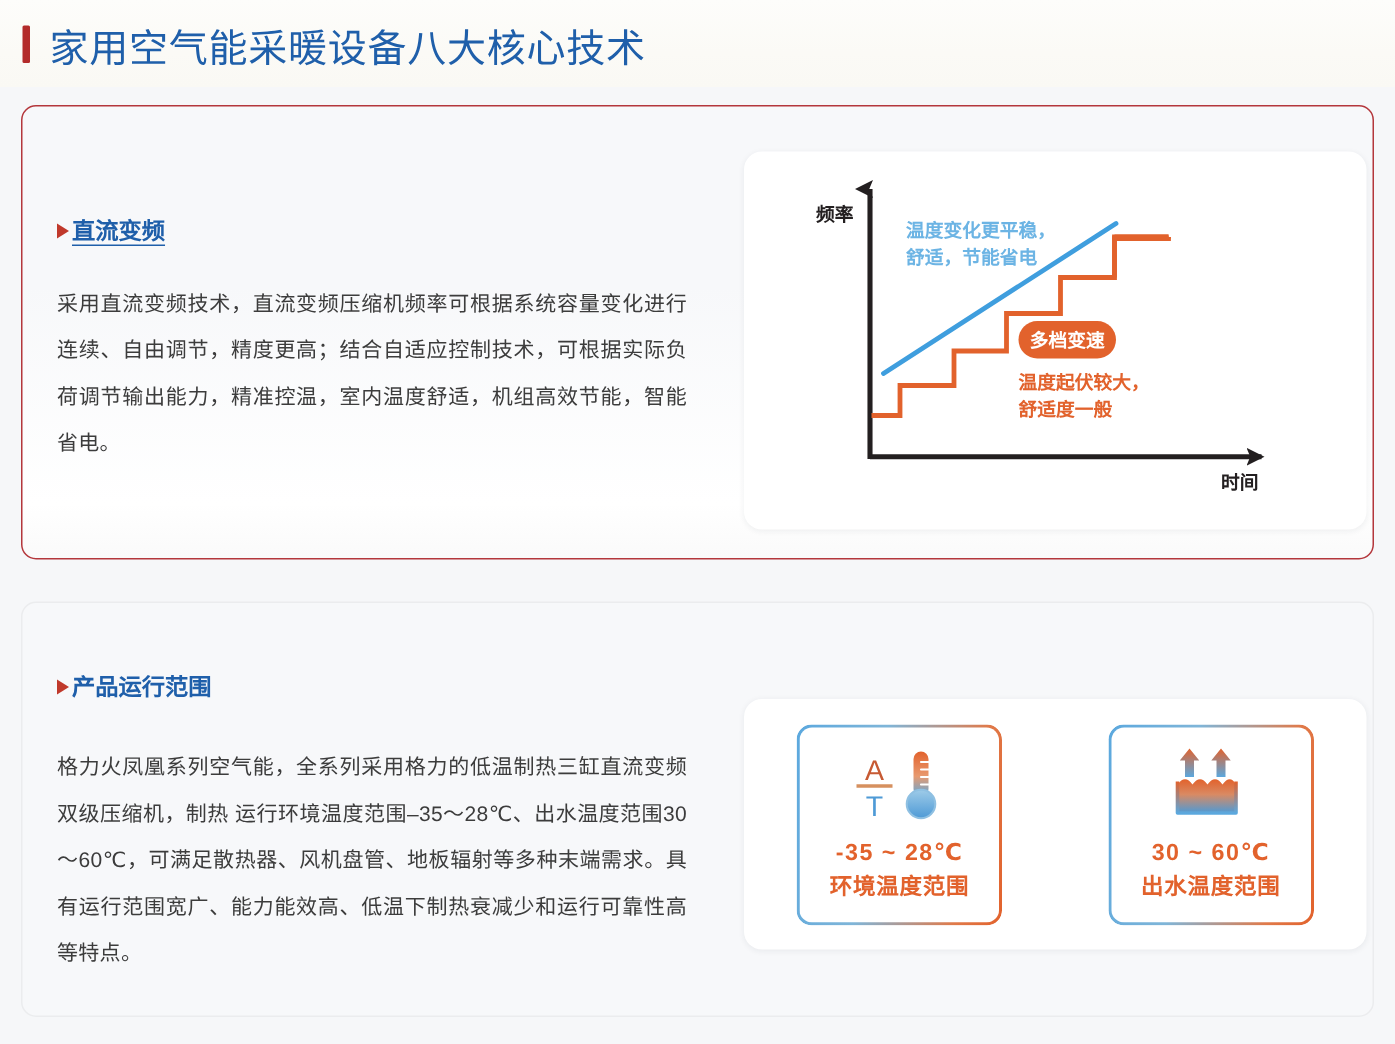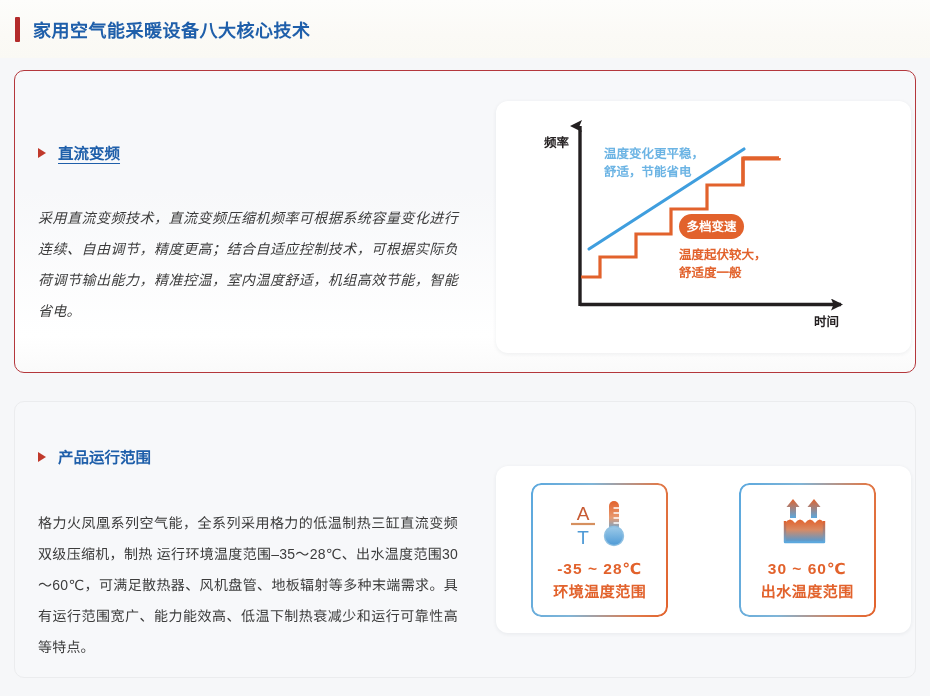--- a/index.html
+++ b/index.html
@@ -29,22 +29,22 @@
   .header-bar {
     width: 5px;
     height: 25px;
     background: #b32b2b;
     margin-left: 15px;
     margin-right: 13px;
     border-radius: 1px;
     flex: none;
   }
   .header-title {
-    font-size: 18px;
-    font-weight: 700;
+    font-size: 26px;
+    font-weight: 400;
     color: #1f5faa;
     letter-spacing: 0.5px;
     white-space: nowrap;
   }
 
   
   .card {
     position: absolute;
     background: #f7f8fa;
     border-radius: 10px;
@@ -75,21 +75,21 @@
 
   
   .text-col {
     position: absolute;
     left: 23px;
     width: 420px;
   }
   .section-heading {
     display: flex;
     align-items: center;
-    gap: 12px;
+    gap: 2px;
     margin-bottom: 0;
   }
   .tri-icon {
     width: 0; height: 0;
     border-left: 8px solid #c0392b;
     border-top: 5.5px solid transparent;
     border-bottom: 5.5px solid transparent;
     flex: none;
     position: relative;
     top: 1px;
@@ -199,21 +199,21 @@
 </div>
 
 <div class="card card-primary">
   <div class="card-inner">
 
     <div class="text-col" style="top:70px;">
       <div class="section-heading">
         <span class="tri-icon"></span>
         <span class="section-heading-text underlined">直流变频</span>
       </div>
-      <div class="body-text" style="margin-top:40px;font-style:italic;">采用直流变频技术，直流变频压缩机频率可根据系统容量变化进行连续、自由调节，精度更高；结合自适应控制技术，可根据实际负荷调节输出能力，精准控温，室内温度舒适，机组高效节能，智能省电。</div>
+      <div class="body-text" style="margin-top:23px;">采用直流变频技术，直流变频压缩机频率可根据系统容量变化进行连续、自由调节，精度更高；结合自适应控制技术，可根据实际负荷调节输出能力，精准控温，室内温度舒适，机组高效节能，智能省电。</div>
     </div>
 
     <div class="media-panel panel-chart">
       <svg class="chart-svg" viewBox="0 0 415 252">
         <defs>
           <marker id="arrUp" markerWidth="12" markerHeight="12" refX="6" refY="10" orient="auto" markerUnits="userSpaceOnUse">
             <path d="M 6 0 L 12 12 L 6 9.5 L 0 12 Z" fill="#231f20"></path>
           </marker>
           <marker id="arrRight" markerWidth="12" markerHeight="12" refX="10" refY="6" orient="auto" markerUnits="userSpaceOnUse">
             <path d="M 12 6 L 0 12 L 2.5 6 L 0 0 Z" fill="#231f20"></path>
@@ -249,21 +249,21 @@
 </div>
 
 <div class="card card-secondary">
   <div class="card-inner">
 
     <div class="text-col" style="top:43px;">
       <div class="section-heading">
         <span class="tri-icon"></span>
         <span class="section-heading-text">产品运行范围</span>
       </div>
-      <div class="body-text" style="margin-top:41px;">格力火凤凰系列空气能，全系列采用格力的低温制热三缸直流变频双级压缩机，制热 运行环境温度范围–35～28℃、出水温度范围30～60℃，可满足散热器、风机盘管、地板辐射等多种末端需求。具 有运行范围宽广、能力能效高、低温下制热衰减少和运行可靠性高等特点。</div>
+      <div class="body-text" style="margin-top:28px;">格力火凤凰系列空气能，全系列采用格力的低温制热三缸直流变频双级压缩机，制热 运行环境温度范围–35～28℃、出水温度范围30～60℃，可满足散热器、风机盘管、地板辐射等多种末端需求。具 有运行范围宽广、能力能效高、低温下制热衰减少和运行可靠性高等特点。</div>
     </div>
 
     <div class="media-panel panel-ranges">
 
       <div class="range-tile">
         <div class="tile-icon">
           <svg width="66" height="50" viewBox="0 0 66 50">
             <defs>
               <linearGradient id="gThermo" x1="0" y1="0" x2="0" y2="1">
                 <stop offset="0%" stop-color="#e2622c"></stop>

